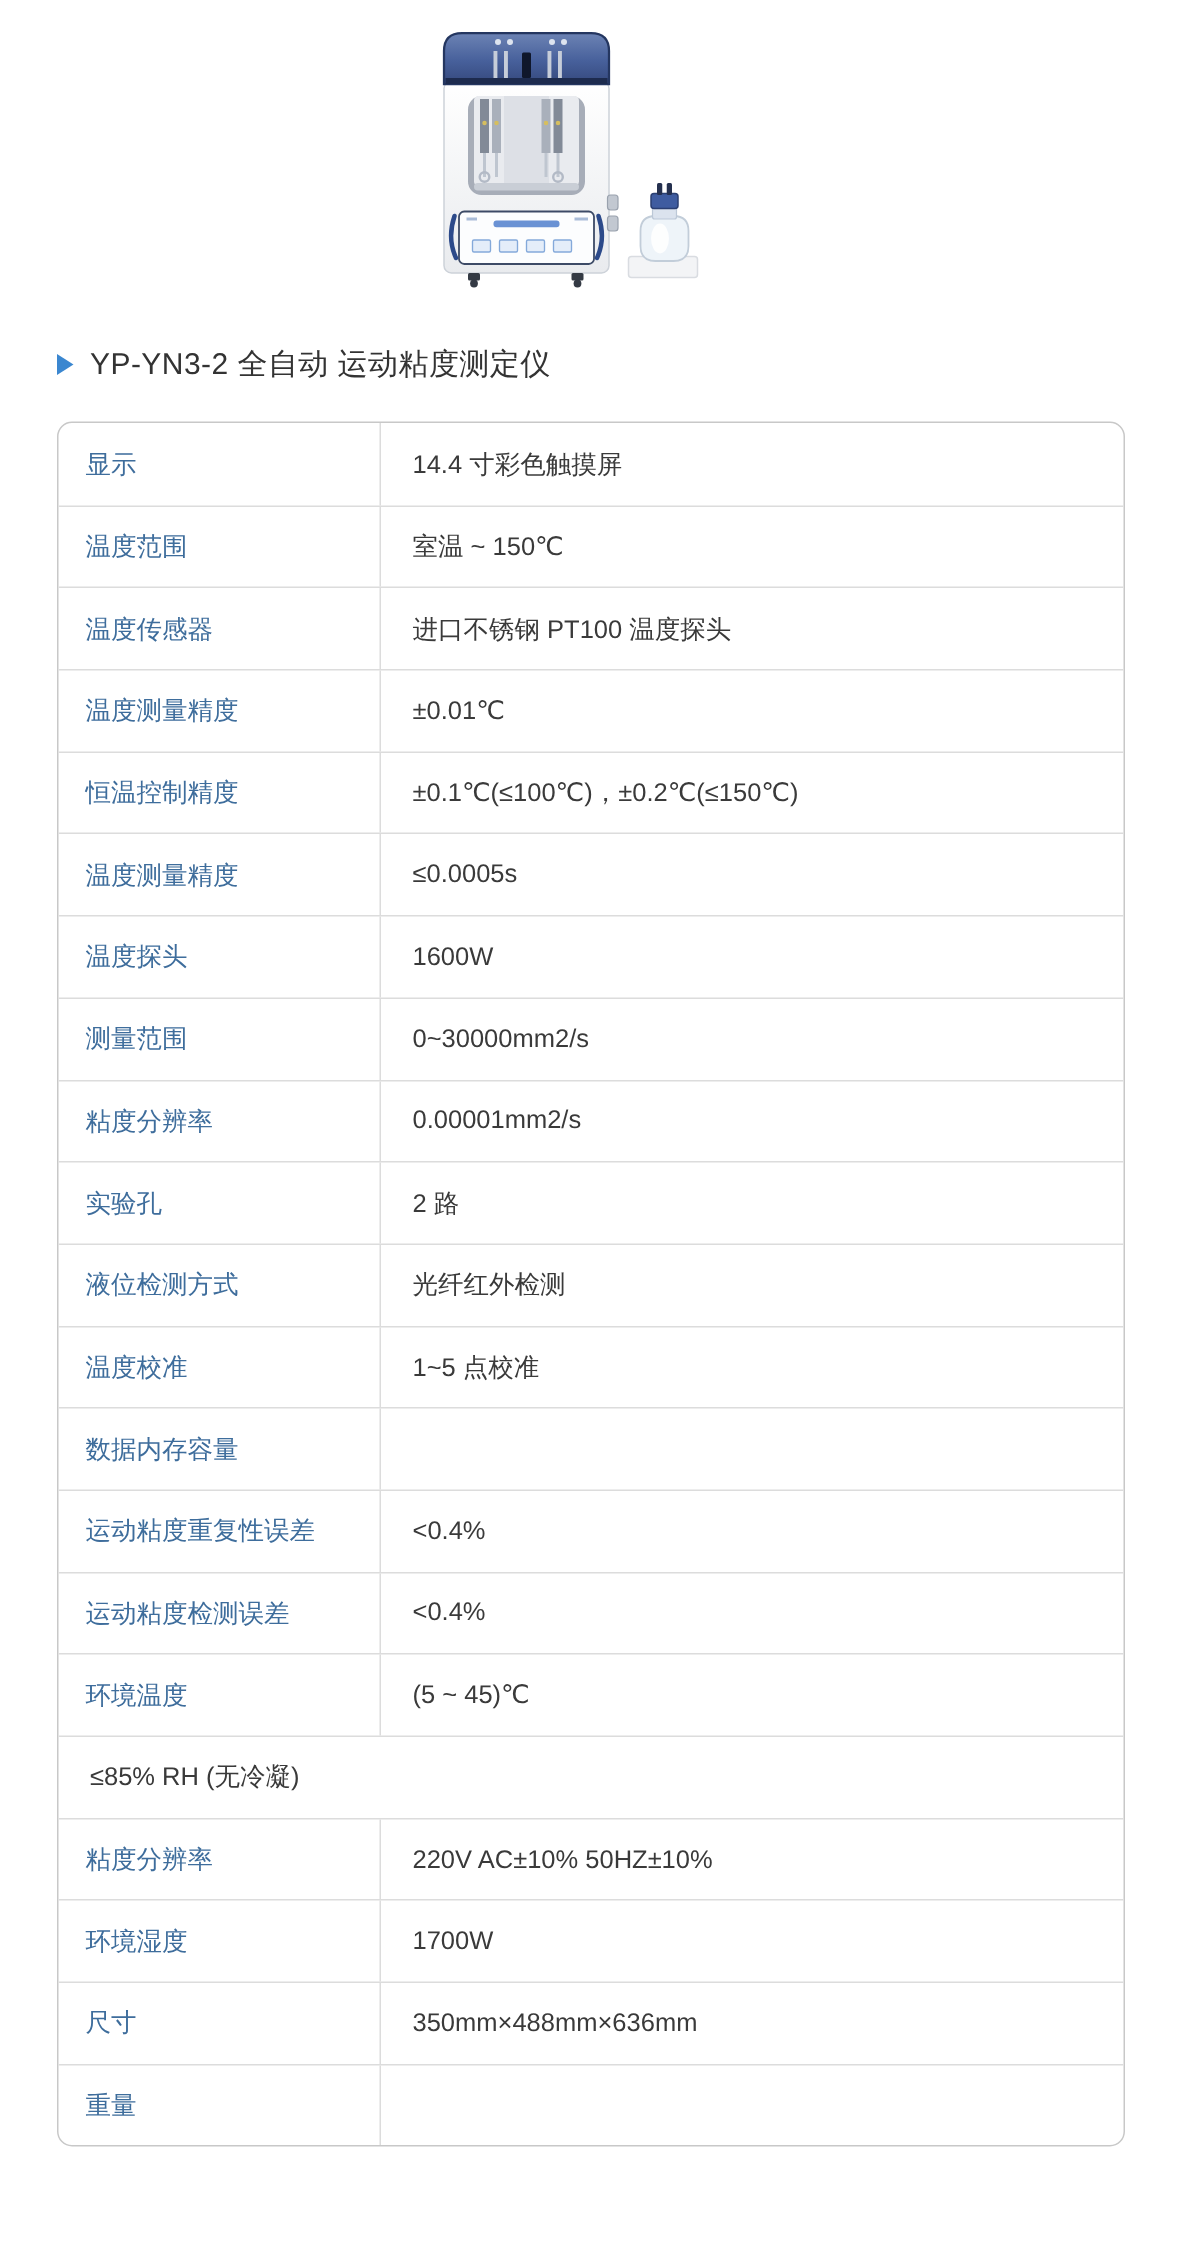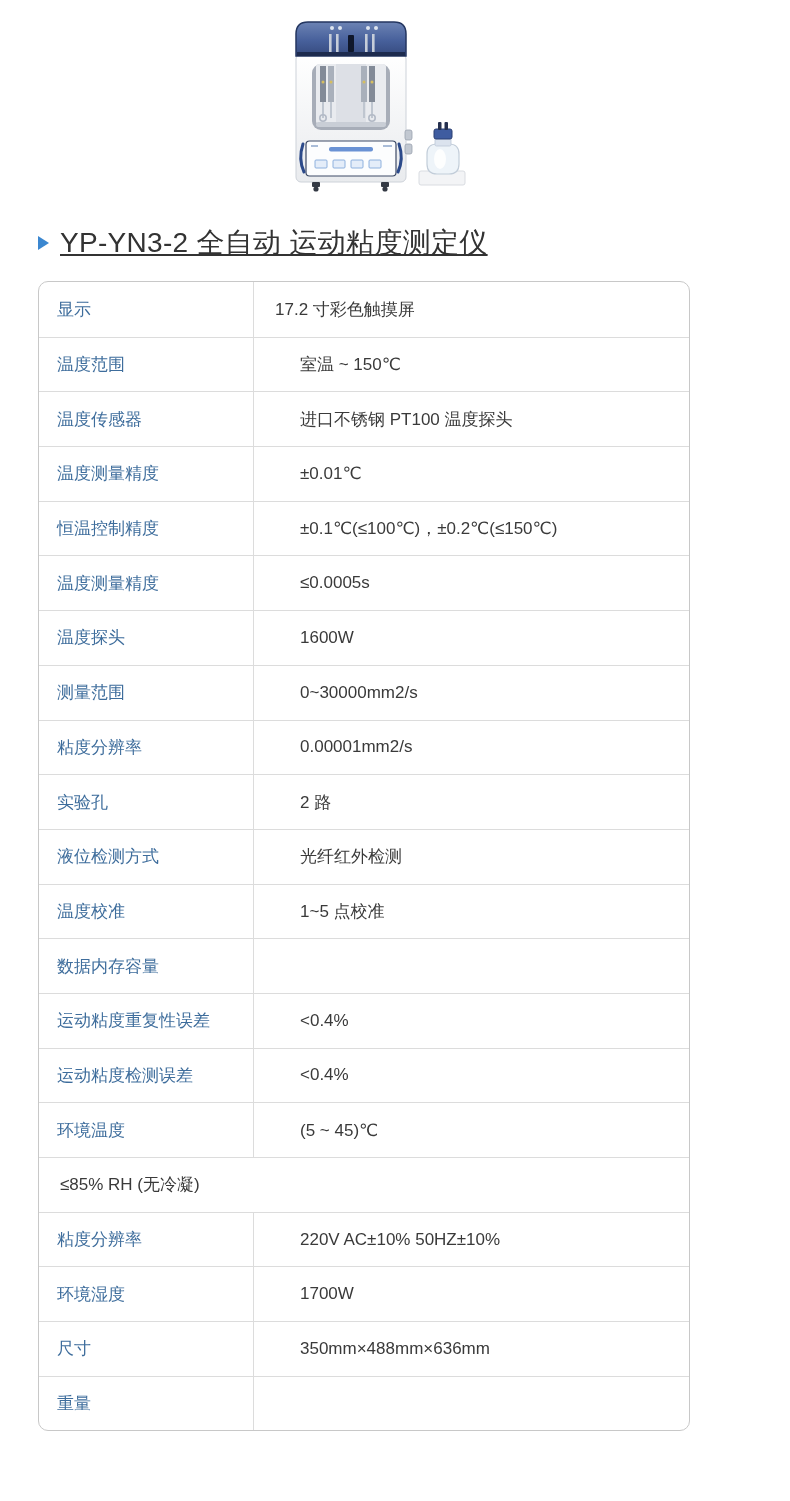--- a/index.html
+++ b/index.html
@@ -25,32 +25,32 @@
     display:flex;align-items:center;gap:11px;
     margin:16px 0 0 38px;height:30px;
   }
   .tri{
     width:0;height:0;flex:0 0 auto;
     border-top:7px solid transparent;
     border-bottom:7px solid transparent;
     border-left:11px solid var(--accent);
   }
   .title{
-    font-size:28px;font-weight:400;color:var(--title-dark);
-    letter-spacing:0.3px;line-height:1.2;text-decoration:underline;
+    font-size:20px;font-weight:400;color:var(--title-dark);
+    letter-spacing:0.3px;line-height:1.2;
   }
   .spec-table{
-    margin:23px 0 0 38px;width:652px;
+    margin:23px 0 0 38px;width:712px;
     border:1px solid var(--border-outer);
     border-radius:10px;overflow:hidden;background:#fff;
   }
   .spec-row{
     display:grid;grid-template-columns:215px 1fr;height:54.7px;
   }
-  .spec-row + .spec-row{border-top:1px solid var(--border-inner);gap:25px;}
+  .spec-row + .spec-row{border-top:1px solid var(--border-inner);}
   .spec-label{
     display:flex;align-items:center;padding-left:18px;
     border-right:1px solid var(--border-inner);
     color:var(--label-blue);font-size:17px;
   }
   .spec-value{
     display:flex;align-items:center;padding-left:21px;
     color:var(--value-dark);font-size:17px;
   }
 </style>
@@ -156,21 +156,21 @@
   </div>
 
   <div class="title-row">
     <span class="tri"></span>
     <h1 class="title">YP-YN3-2 全自动 运动粘度测定仪</h1>
   </div>
 
   <div class="spec-table">
   <div class="spec-row">
     <div class="spec-label">显示</div>
-    <div class="spec-value">17.2 寸彩色触摸屏</div>
+    <div class="spec-value">14.4 寸彩色触摸屏</div>
   </div>
 
   <div class="spec-row">
     <div class="spec-label">温度范围</div>
     <div class="spec-value">室温 ~ 150℃</div>
   </div>
 
   <div class="spec-row">
     <div class="spec-label">温度传感器</div>
     <div class="spec-value">进口不锈钢 PT100 温度探头</div>

